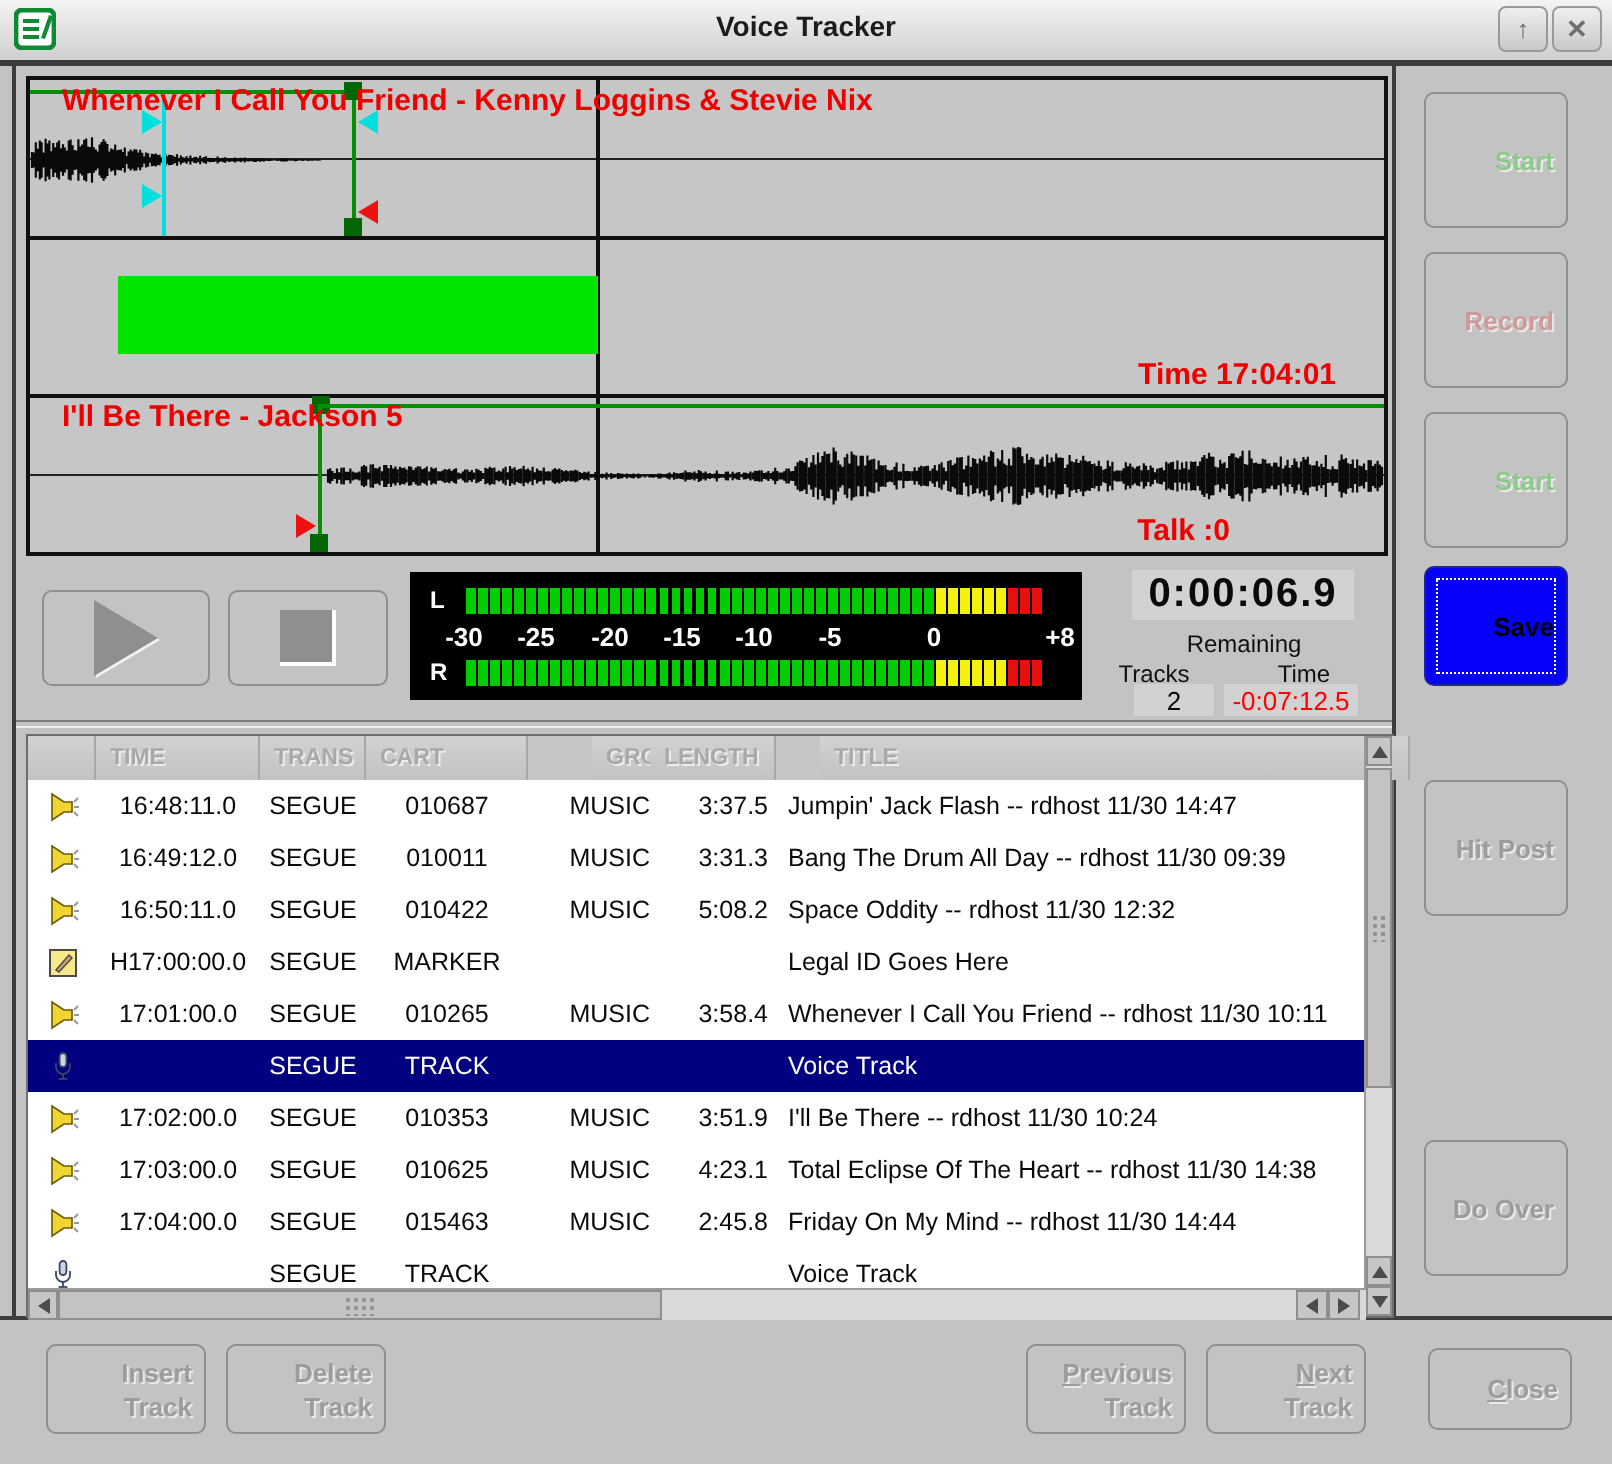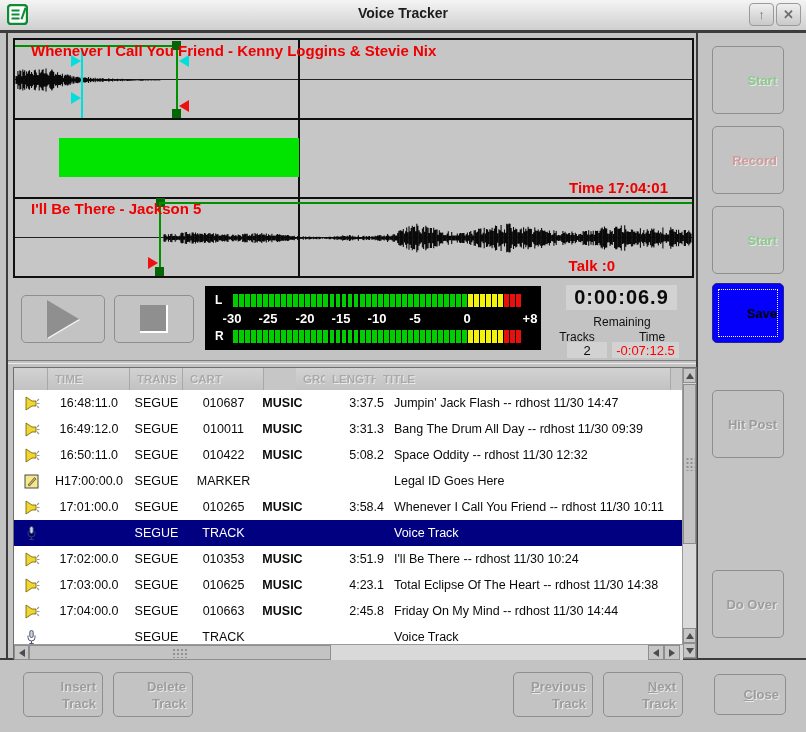--- a/index.html
+++ b/index.html
@@ -67,21 +67,21 @@
     background:linear-gradient(#d2d2d2,#c2c2c2);}
   .rows{position:absolute;left:0;top:22px;width:669px;height:254px;overflow:hidden;}
   .lrow{position:relative;width:669px;height:26px;background:#fff;}
   .lrow.selected{background:#000080;}
   .lrow.selected .cell{color:#fff;}
   .cell{position:absolute;top:0;height:26px;line-height:26px;font-size:12.5px;color:#0a0a0a;white-space:nowrap;overflow:hidden;}
   .icon-cell{left:0;width:34px;display:flex;align-items:center;justify-content:center;}
   .c-time{left:34px;width:82px;text-align:center;}
   .c-trans{left:116px;width:53px;text-align:center;}
   .c-cart{left:169px;width:81px;text-align:center;}
-  .c-group{left:238px;width:61px;text-align:center;font-weight:bold;}
+  .c-group{left:250px;width:61px;text-align:right;}
   .c-length{left:311px;width:59px;text-align:right;}
   .c-title{left:380px;width:289px;text-align:left;}
 
   
   .vscroll{position:absolute;right:0;top:0;width:14px;height:290px;background:#d9d9d9;border-left:1px solid #9a9a9a;box-sizing:border-box;}
   .hscroll{position:absolute;left:0;top:276px;width:669px;height:16px;background:#d9d9d9;border-top:1px solid #9a9a9a;box-sizing:border-box;}
   .sb-btn{position:absolute;background:#c6c6c6;border:1px solid #8e8e8e;box-sizing:border-box;display:flex;align-items:center;justify-content:center;}
   .sb-thumb{position:absolute;background:#c3c3c3;border:1px solid #8e8e8e;box-sizing:border-box;}
   .grip{position:absolute;width:16px;height:10px;left:50%;top:50%;transform:translate(-50%,-50%);
     background-image:radial-gradient(#909090 1px,transparent 1.2px);background-size:4px 4px;}
@@ -299,21 +299,21 @@
   <div class="sep"></div>
 
   <div class="loglist">
     <div class="lheader" id="lheader">
         <div class="hcell" style="left: 0px; width: 34px;"></div>
         <div class="hcell" style="left: 34px; width: 82px;">TIME</div>
         <div class="hcell" style="left: 116px; width: 53px;">TRANS</div>
         <div class="hcell" style="left: 169px; width: 81px;">CART</div>
         <div class="hcell" style="left: 250px; width: 61px; margin-left: 32px;">GROUP</div>
         <div class="hcell" style="left: 311px; width: 63px;">LENGTH</div>
-        <div class="hcell" style="left: 362px; width: 295px;">TITLE</div>
+        <div class="hcell" style="left: 396px; width: 295px;">TITLE</div>
       </div>
     <div class="rows" id="rows">
         <div class="lrow">
           <div class="cell icon-cell">
             <svg width="17" height="17" viewBox="0 0 17 17">
               <polygon points="9,6 13,6 13,11 9,11 3,15 3,2" fill="#f0d632" stroke="#6b5a00" stroke-width="0.8"></polygon>
               <path d="M14 6 l2 -2 M14 8.5 h2.5 M14 11 l2 2" stroke="#9a9a9a" stroke-width="1.1" fill="none"></path>
             </svg>
           </div>
           <div class="cell c-time">16:48:11.0</div>
@@ -425,21 +425,21 @@
         </div>
         <div class="lrow">
           <div class="cell icon-cell">
             <svg width="17" height="17" viewBox="0 0 17 17">
               <polygon points="9,6 13,6 13,11 9,11 3,15 3,2" fill="#f0d632" stroke="#6b5a00" stroke-width="0.8"></polygon>
               <path d="M14 6 l2 -2 M14 8.5 h2.5 M14 11 l2 2" stroke="#9a9a9a" stroke-width="1.1" fill="none"></path>
             </svg>
           </div>
           <div class="cell c-time">17:04:00.0</div>
           <div class="cell c-trans">SEGUE</div>
-          <div class="cell c-cart">010663</div>
+          <div class="cell c-cart">015463</div>
           <div class="cell c-group">MUSIC</div>
           <div class="cell c-length">2:45.8</div>
           <div class="cell c-title">Friday On My Mind -- rdhost 11/30 14:44</div>
         </div>
         <div class="lrow">
           <div class="cell icon-cell">
             <svg width="17" height="17" viewBox="0 0 17 17">
               <rect x="6.8" y="1.5" width="3.4" height="7" rx="1.7" fill="#cfd6e2" stroke="#3a4560" stroke-width="0.9"></rect>
               <path d="M5 6.5 v2 a3.5 3.5 0 0 0 7 0 v-2" fill="none" stroke="#3a4560" stroke-width="0.9"></path>
               <line x1="8.5" y1="12" x2="8.5" y2="14.5" stroke="#3a4560" stroke-width="0.9"></line>

